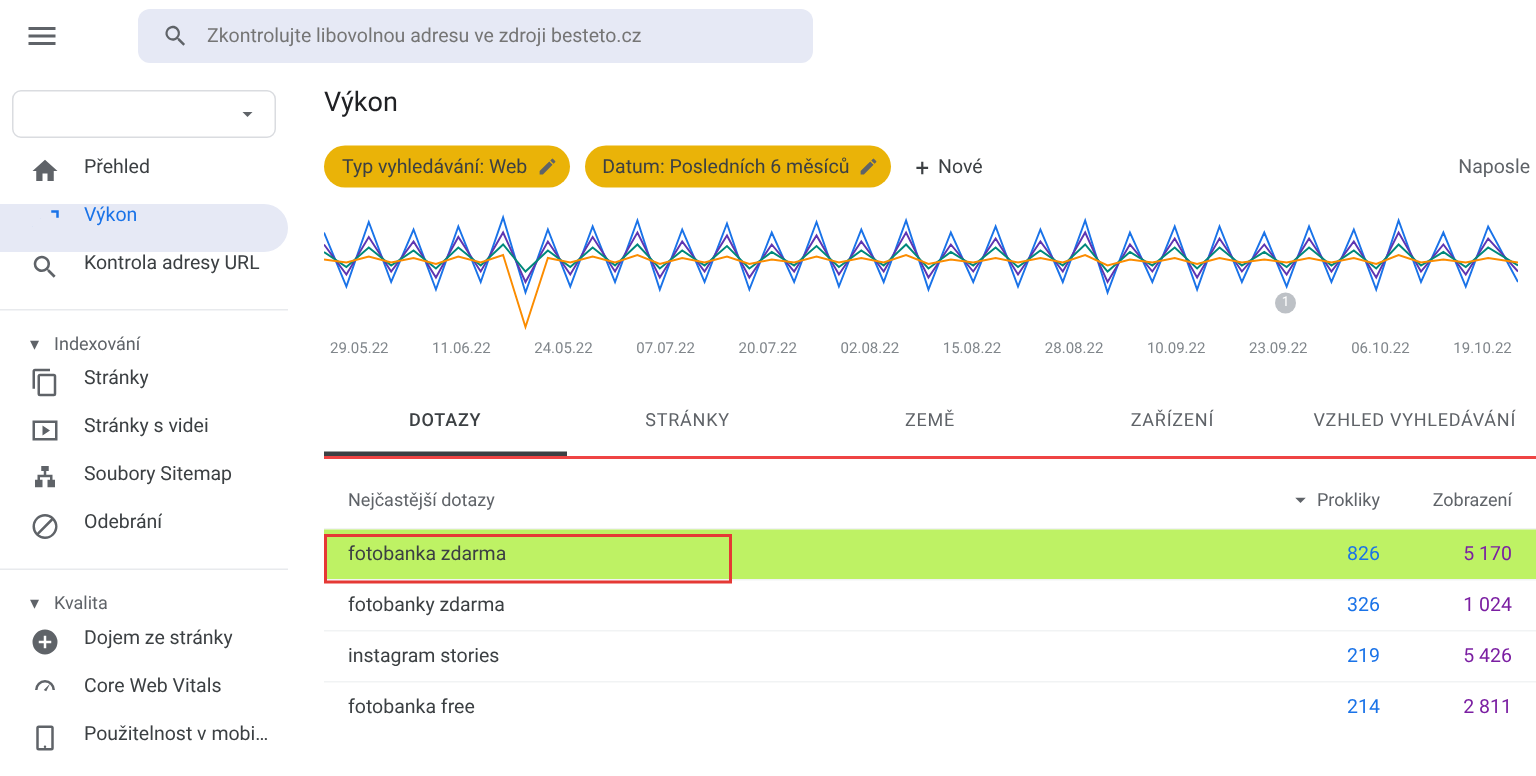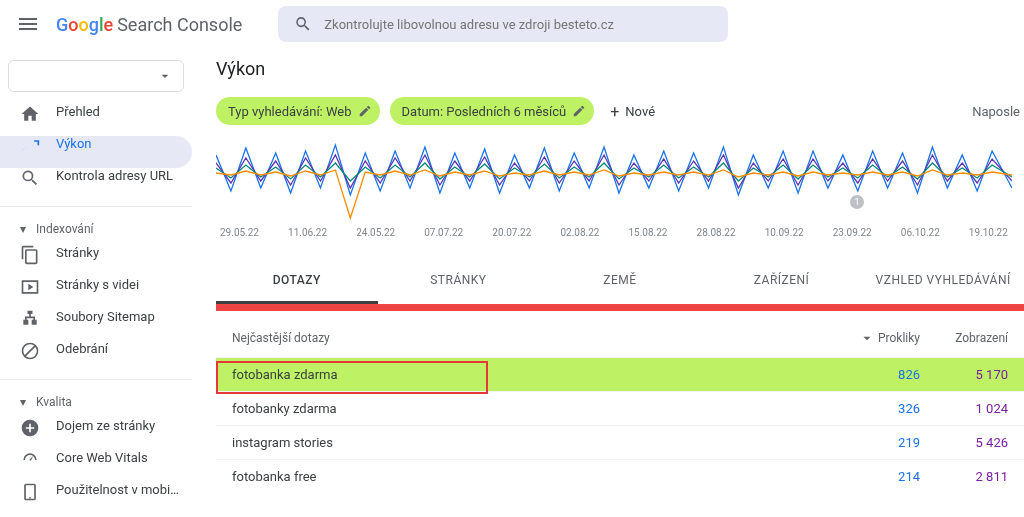--- a/index.html
+++ b/index.html
@@ -18,30 +18,30 @@
 .sb-item .ic{width:20px;height:20px;margin-right:16px;color:#5f6368;flex-shrink:0}
 .sb-item.active{background:#e6e9f5;color:#1a73e8}
 .sb-item.active .ic{color:#1a73e8}
 .sb-section{display:flex;align-items:center;height:32px;padding:0 12px 0 20px;color:#5f6368;font-size:12px;cursor:pointer}
 .sb-section .chev{margin-right:10px}
 .sb-hr{border:none;border-top:1px solid #e8eaed;margin:6px 0}
 .sb-item .lbl{white-space:nowrap;overflow:hidden;text-overflow:ellipsis}
 .content{flex:1;overflow-y:auto;padding:0 0 0 16px}
 h1.title{font-size:18px;font-weight:400;color:#202124;margin:10px 0 18px}
 .filters{display:flex;align-items:center;gap:10px;margin-bottom:8px}
-.chip{background:#bef264;border-radius:14px;height:28px;display:flex;align-items:center;padding:0 8px 0 12px;font-size:13px;color:#3c4043;cursor:pointer}
+.chip{background:#eab308;border-radius:14px;height:28px;display:flex;align-items:center;padding:0 8px 0 12px;font-size:13px;color:#3c4043;cursor:pointer}
 .chip .pen{margin-left:6px;color:#5f6368}
 .new-btn{display:flex;align-items:center;color:#3c4043;cursor:pointer;font-size:13px;margin-left:6px}
 .new-btn .plus{margin-right:6px;font-size:16px}
 .naposle{margin-left:auto;color:#5f6368;padding-right:4px}
 .chart{height:110px;position:relative;margin-bottom:4px;margin-right:12px}
 .chart svg{width:100%;height:90px}
 .xaxis{display:flex;justify-content:space-between;font-size:10px;color:#80868b;padding:4px 4px 0}
 .dot{position:absolute;width:14px;height:14px;background:#bdc1c6;border-radius:50%;color:#fff;font-size:9px;display:flex;align-items:center;justify-content:center;right:148px;top:62px;z-index:5}
-.tabbar{display:flex;border-bottom:7px solid #ef4444;margin-top:16px}
+.tabbar{display:flex;border-bottom:2px solid #ef4444;margin-top:16px}
 .tab{flex:1;text-align:center;padding:14px 0;font-size:12px;letter-spacing:.5px;color:#5f6368;cursor:pointer;text-transform:uppercase}
 .tab.active{color:#3c4043;border-bottom:3px solid #3c4043;font-weight:500}
 .thead{display:flex;align-items:center;padding:20px 16px 12px;color:#5f6368;font-size:12px}
 .thead .q{flex:1}
 .thead .col{width:88px;text-align:right;display:flex;align-items:center;justify-content:flex-end;gap:4px}
 .row{display:flex;align-items:center;height:34px;border-top:1px solid #f1f3f4;padding:0 16px;font-size:13px}
 .row .q{flex:1;color:#3c4043}
 .row .c1{width:88px;text-align:right;color:#1a73e8}
 .row .c2{width:88px;text-align:right;color:#7b1fa2}
 .row.hl{background:#bef264}
@@ -50,24 +50,20 @@
 svg{display:block}
 </style>
 </head>
 <body>
 
 <div class="topbar">
   <div class="menu-icon">
     <svg viewBox="0 0 24 24" width="24" height="24">
         <path fill="#5f6368" d="M3 6h18v2H3zm0 5h18v2H3zm0 5h18v2H3z"></path>
       </svg>
-  </div>
-  <div class="logo">
-    <span class="g"><span style="color:#4285f4">G</span><span style="color:#ea4335">o</span><span style="color:#fbbc05">o</span><span style="color:#4285f4">g</span><span style="color:#34a853">l</span><span style="color:#ea4335">e</span></span>
-    <span style="margin-left:4px">Search Console</span>
   </div>
   <div class="search-box">
     <span class="si">
       <svg viewBox="0 0 24 24" width="18" height="18">
           <path fill="#5f6368" d="M15.5 14h-.79l-.28-.27a6.471 6.471 0 001.48-5.34C15.27 5.01 12.43 2.5 9.24 2.82 4.7 3.27 1.78 8.16 3.69 12.31c1.19 2.58 3.94 4.19 6.78 3.88a6.47 6.47 0 003.26-1.48l.27.28v.79l5 4.99L20.49 19l-4.99-5zm-6 0C7.01 14 5 11.99 5 9.5S7.01 5 9.5 5 14 7.01 14 9.5 11.99 14 9.5 14z"></path>
         </svg>
     </span>
     <input placeholder="Zkontrolujte libovolnou adresu ve zdroji besteto.cz" style="">
   </div>
 </div>

